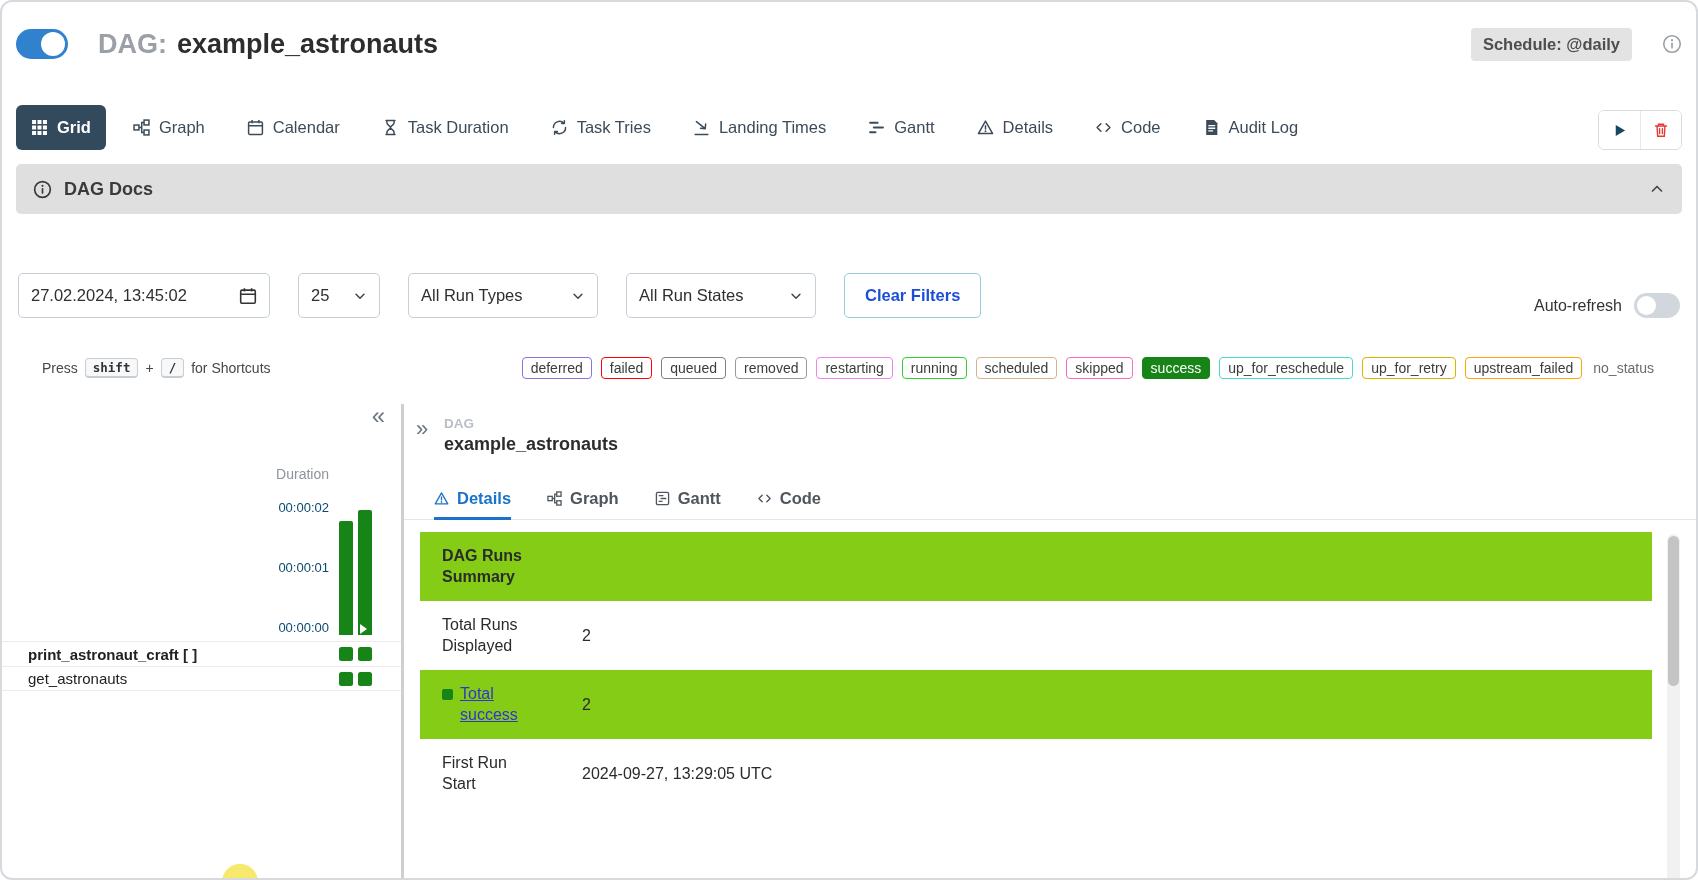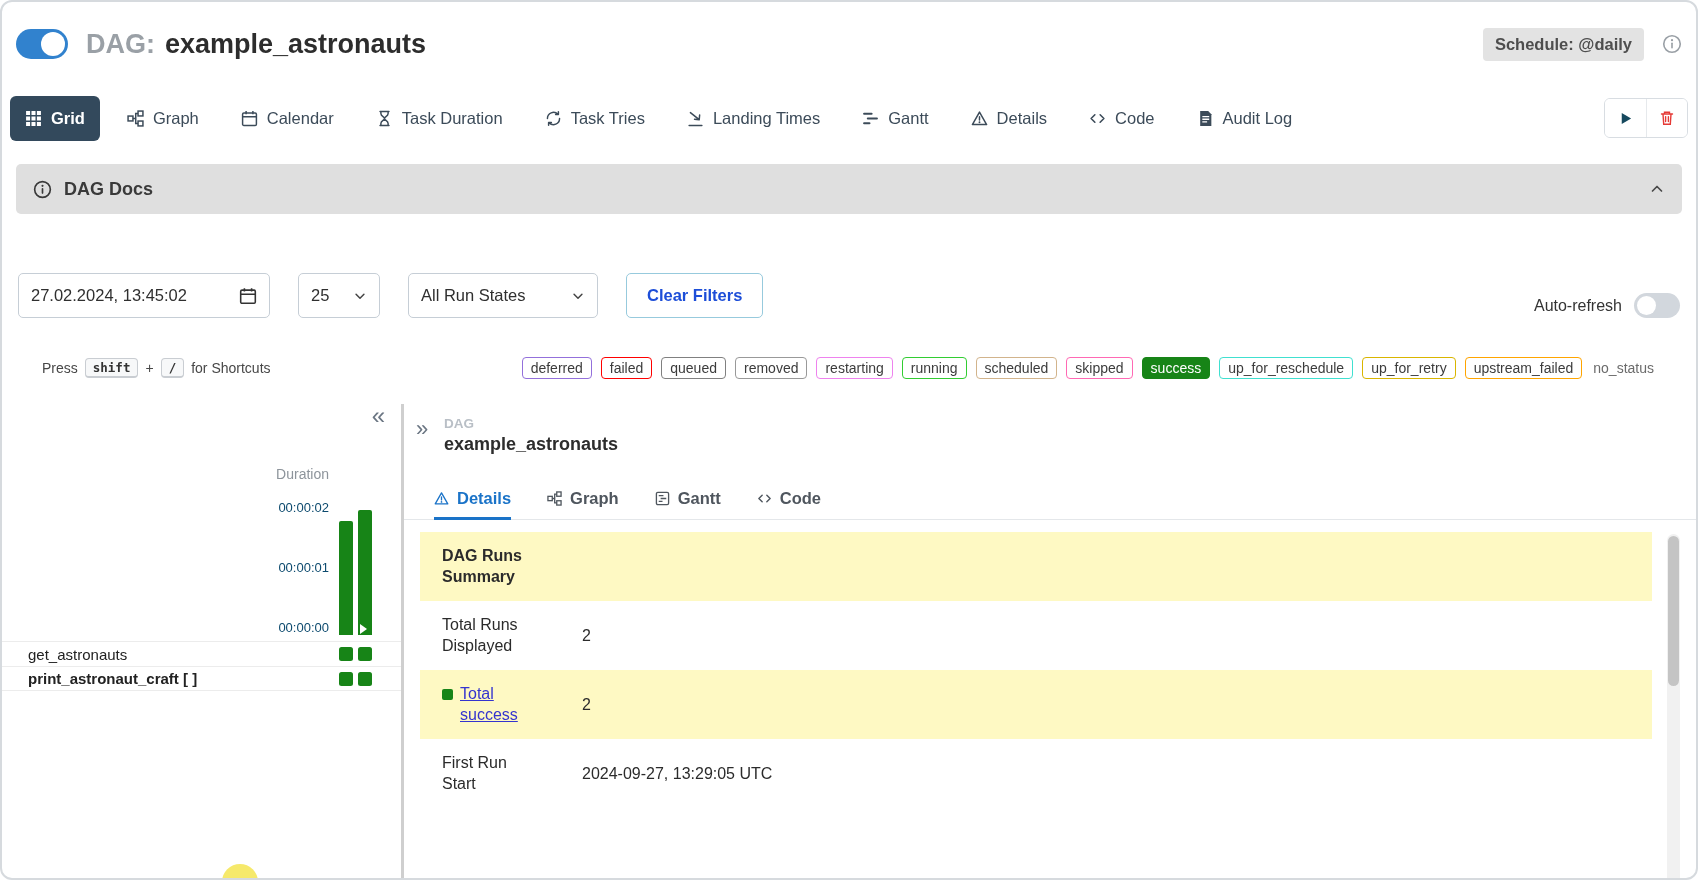--- a/index.html
+++ b/index.html
@@ -7,39 +7,39 @@
   body {
     font-family: "Liberation Sans", "DejaVu Sans", sans-serif;
     background:#fff; color:#333; overflow:hidden;
   }
   .screen { width:1698px; height:880px; background:#fff; border:2px solid #d6dade; border-radius:12px; overflow:hidden; position:relative; }
   .spacer { flex:1; }
   svg { display:block; }
   button { font-family:inherit; cursor:pointer; }
 
   
-  .app-header { height:84px; display:flex; align-items:center; padding:0 14px; gap:18px; }
+  .app-header { height:84px; display:flex; align-items:center; padding:0 14px; gap:30px; }
   .toggle { position:relative; border-radius:999px; cursor:pointer; flex:none; }
   .toggle.lg { width:52px; height:30px; }
   .toggle.sm { width:46px; height:25px; }
   .toggle.on { background:#3182ce; }
   .toggle.off { background:#d2d7dd; }
   .toggle .knob { position:absolute; top:3px; background:#fff; border-radius:50%; }
   .toggle.lg .knob { width:24px; height:24px; }
   .toggle.sm .knob { width:19px; height:19px; }
   .toggle.on .knob { right:3px; }
   .toggle.off .knob { left:3px; }
   .page-title { font-size:27px; font-weight:700; display:flex; gap:10px; white-space:nowrap; }
   .dag-prefix { color:#9aa0a6; }
   .dag-name { color:#2d2d2d; }
   .hbadge { background:#e3e3e3; color:#4e4e4e; font-weight:600; font-size:16.5px; padding:7px 12px; border-radius:4px; white-space:nowrap; }
   .info-btn { color:#9aa0a6; background:none; border:none; display:flex; padding:0; }
 
   
-  .nav-row { height:64px; display:flex; align-items:center; padding:0 8px; gap:12px; }
+  .nav-row { height:64px; display:flex; align-items:flex-end; padding:0 14px; gap:12px; }
   .tab { display:flex; align-items:center; gap:9px; padding:13px 15px; border:none; background:transparent; border-radius:6px; font-size:16.5px; font-weight:500; color:#3c4b59; white-space:nowrap; }
   .tab.active { background:#33495c; color:#fff; font-weight:600; }
   .action-group { display:flex; border:1px solid #d8dde2; border-radius:6px; overflow:hidden; margin-left:auto; }
   .action-btn { width:41px; height:38px; display:flex; align-items:center; justify-content:center; background:#fff; border:none; }
   .action-btn + .action-btn { border-left:1px solid #e6e9ec; }
   .action-btn.play { color:#16495e; }
   .action-btn.trash { color:#e53935; }
 
   
   .dag-docs { margin:14px 14px 0; height:50px; background:#dfdfdf; border-radius:5px; display:flex; align-items:center; gap:12px; padding:0 17px; cursor:pointer; }
@@ -94,21 +94,21 @@
   
   .expand-btn { position:absolute; top:14px; left:12px; font-size:22px; color:#6b7683; background:none; border:none; line-height:1; }
   .crumb { position:absolute; top:12px; left:40px; font-size:13.5px; font-weight:600; color:#b9bfc6; }
   .crumb-name { position:absolute; top:30px; left:40px; font-size:18px; font-weight:700; color:#2d2d2d; }
   .detail-tabs { position:absolute; top:74px; left:0; right:0; height:42px; display:flex; gap:36px; padding-left:30px; border-bottom:1px solid #e4e7ea; }
   .dtab { position:relative; display:flex; align-items:center; gap:8px; font-size:16.5px; font-weight:600; color:#4f565e; background:none; border:none; padding:0; }
   .dtab.active { color:#1a73c8; }
   .dtab.active::after { content:""; position:absolute; left:0; right:0; bottom:-1px; height:3px; background:#1a73c8; }
   .details-table { position:absolute; top:128px; left:16px; right:44px; }
   .trow { height:69px; display:flex; align-items:center; }
-  .trow.gray { background:#fef9c3; }
+  .trow.gray { background:#84cc16; }
   .tcol1 { width:142px; padding:0 20px 0 22px; font-size:16px; color:#2b2b2b; line-height:1.3; flex:none; }
   .tcol1.head { font-weight:700; }
   .tcol2 { font-size:16px; color:#2b2b2b; padding-left:20px; }
   .link-cell { display:flex; gap:7px; align-items:flex-start; }
   .link-sq { width:11px; height:11px; border-radius:2px; background:#178417; margin-top:5px; flex:none; }
   .state-link { color:#3434cf; text-decoration:underline; font-size:16px; line-height:1.3; cursor:pointer; }
   .scrollbar { position:absolute; top:130px; bottom:0; right:16px; width:13px; background:#f1f1f1; border-radius:7px; }
   .scroll-thumb { position:absolute; top:2px; left:1px; width:11px; height:150px; background:#c4c4c4; border-radius:6px; cursor:pointer; }
 </style>
 </head>
@@ -273,20 +273,28 @@
     </div>
     <div class="field select-sm">
       <span>25</span>
       <span class="chev">
           <svg width="14" height="14" viewBox="0 0 16 16" fill="none" stroke="currentColor" stroke-width="1.7" stroke-linecap="round" stroke-linejoin="round">
             <path d="M3.5 6 8 10.5 12.5 6"></path>
           </svg>
         </span>
     </div>
     <div class="field select-md">
+      <span>All Run Types</span>
+      <span class="chev">
+          <svg width="14" height="14" viewBox="0 0 16 16" fill="none" stroke="currentColor" stroke-width="1.7" stroke-linecap="round" stroke-linejoin="round">
+            <path d="M3.5 6 8 10.5 12.5 6"></path>
+          </svg>
+        </span>
+    </div>
+    <div class="field select-md">
       <span>All Run States</span>
       <span class="chev">
           <svg width="14" height="14" viewBox="0 0 16 16" fill="none" stroke="currentColor" stroke-width="1.7" stroke-linecap="round" stroke-linejoin="round">
             <path d="M3.5 6 8 10.5 12.5 6"></path>
           </svg>
         </span>
     </div>
     <button class="clear-btn">Clear Filters</button>
     <div class="autorefresh">
       <span>Auto-refresh</span>
@@ -327,27 +335,27 @@
       <button class="collapse-btn"><span>«</span></button>
       <div class="duration-label">Duration</div>
       <div class="y-label y-0">00:00:02</div>
       <div class="y-label y-1">00:00:01</div>
       <div class="y-label y-2">00:00:00</div>
       <div class="run-bar bar-0" style="height: 114px;"></div>
       <div class="run-bar bar-1" style="height: 125px;">
         <span class="manual-marker"></span>
       </div>
       <div class="task-rows">
+        <div class="task-row bold">
+          <span class="task-name">print_astronaut_craft [ ]</span>
+          <span class="ti-sq sq-0"></span>
+          <span class="ti-sq sq-1"></span>
+        </div>
         <div class="task-row">
           <span class="task-name">get_astronauts</span>
-          <span class="ti-sq sq-0"></span>
-          <span class="ti-sq sq-1"></span>
-        </div>
-        <div class="task-row bold">
-          <span class="task-name">print_astronaut_craft [ ]</span>
           <span class="ti-sq sq-0"></span>
           <span class="ti-sq sq-1"></span>
         </div>
       </div>
       <div class="yellow-dot"></div>
     </div>
 
     <div class="v-divider"></div>
 
     <div class="details-panel">

